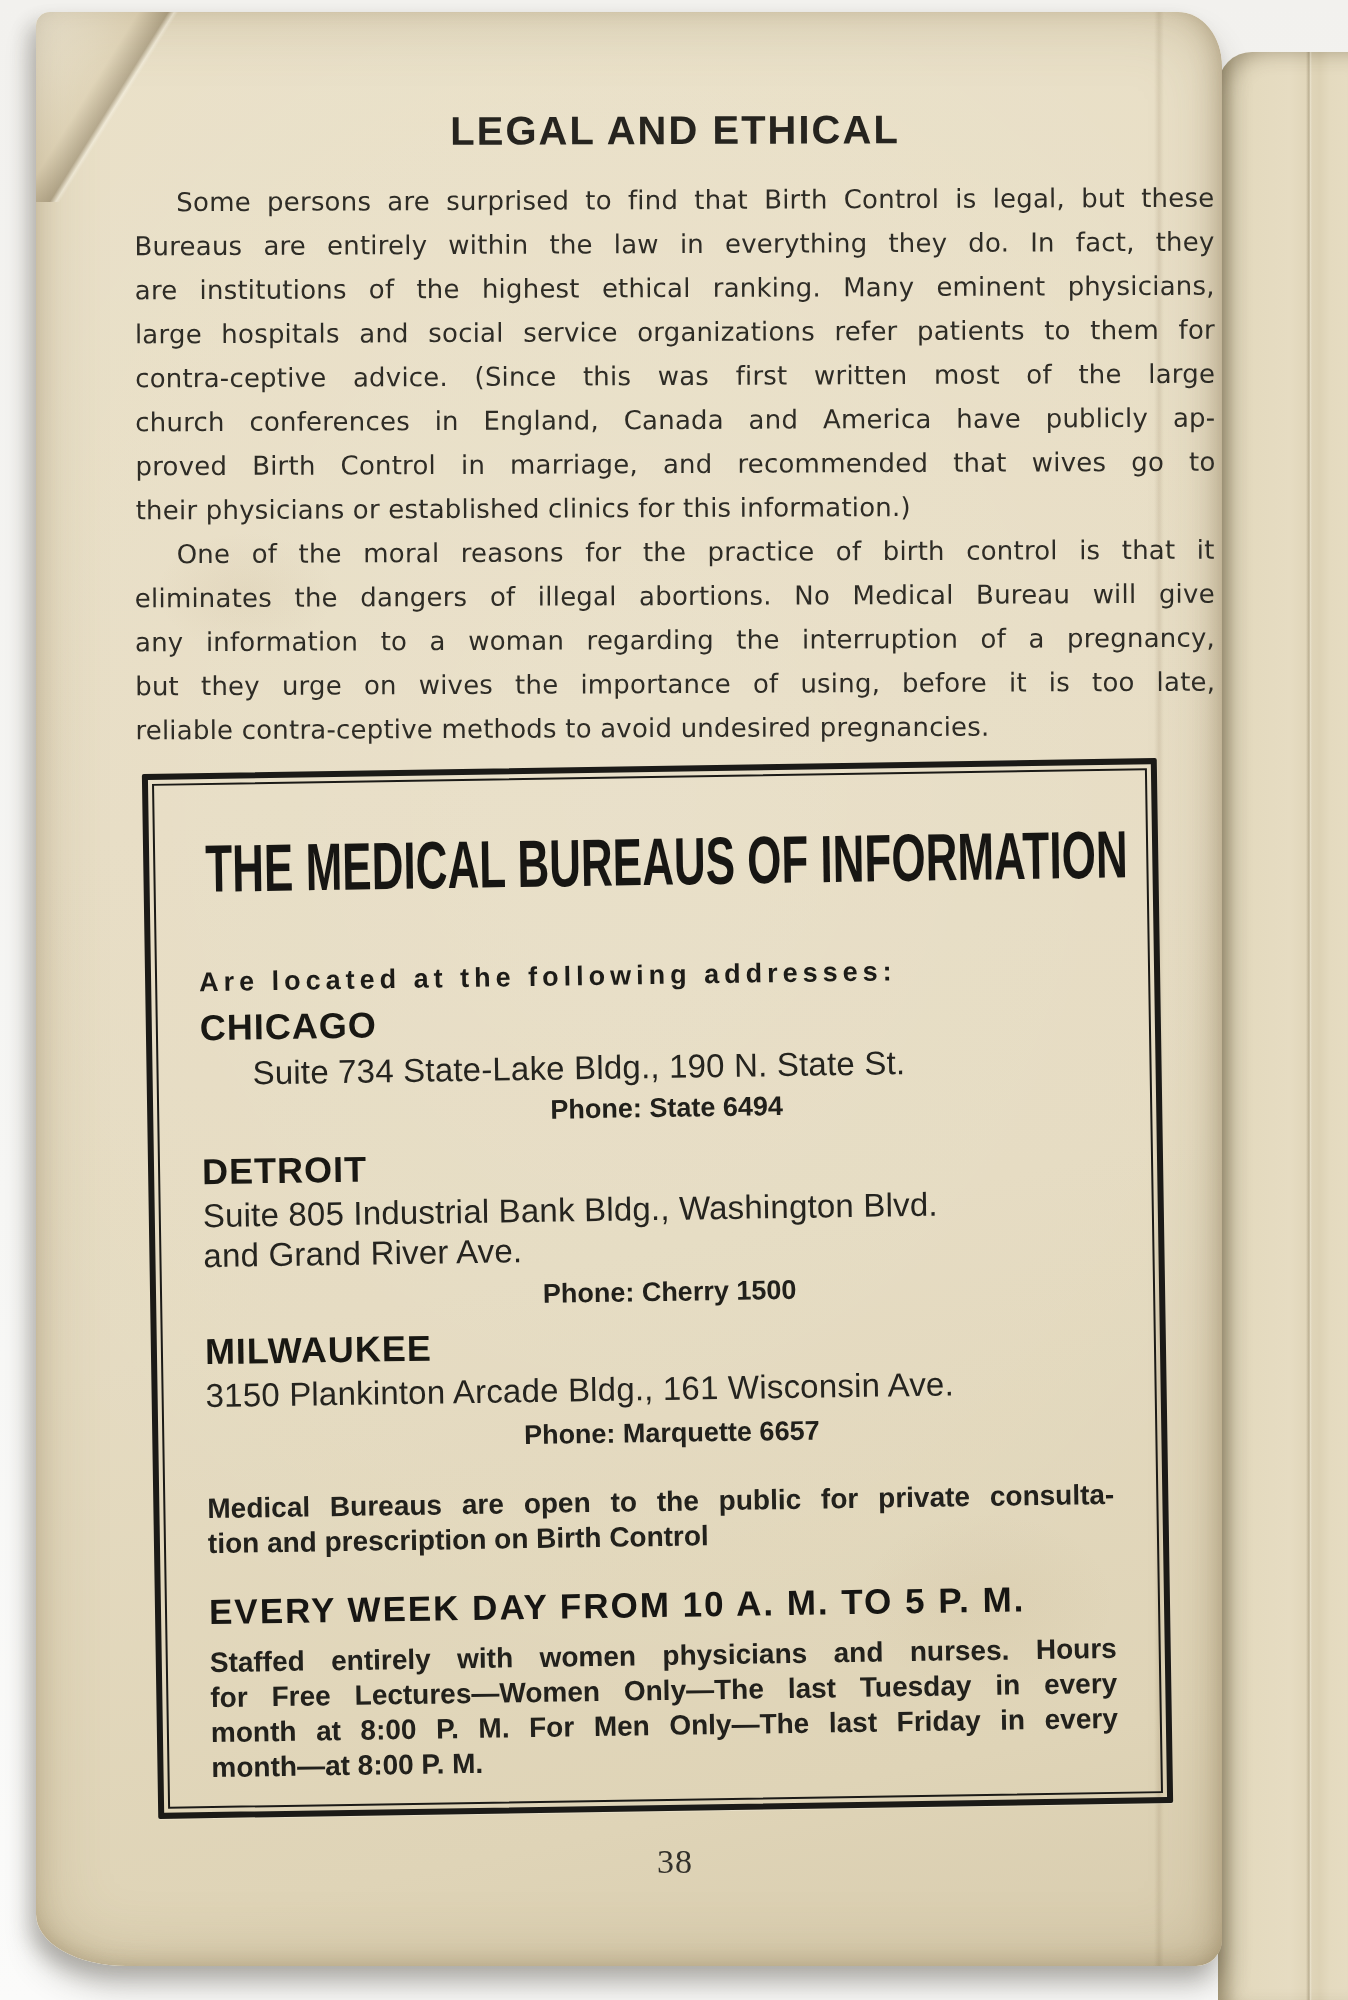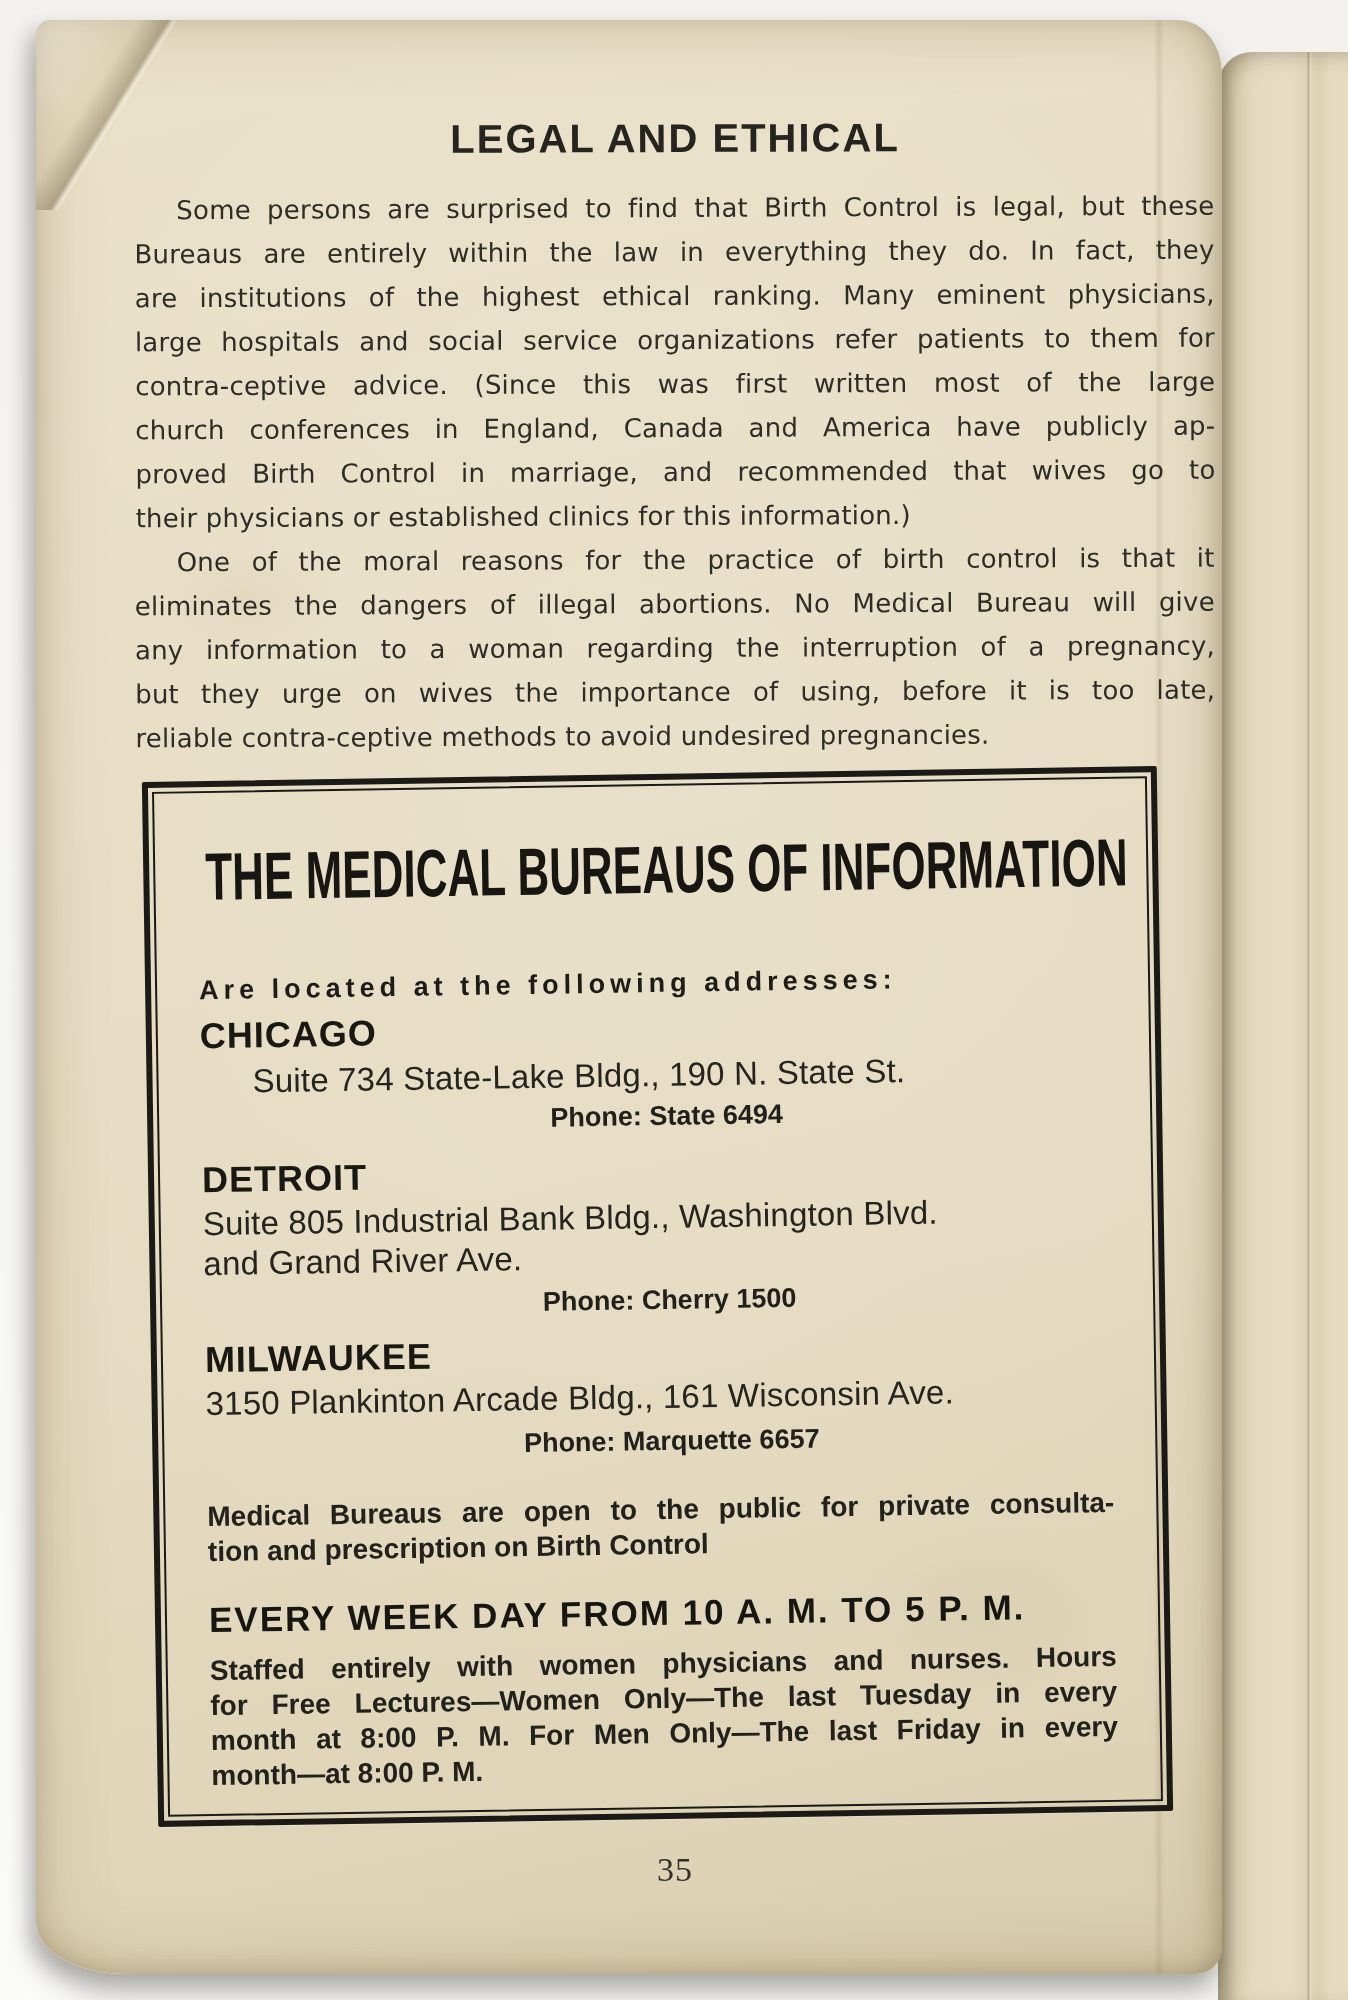--- a/index.html
+++ b/index.html
@@ -18,21 +18,21 @@
     border-top-left-radius:34px;
     box-shadow:inset 16px 6px 22px -8px rgba(74,60,34,.45);
   }
   #next-page .crease{
     position:absolute;top:0;left:88px;width:6px;height:100%;
     background:linear-gradient(90deg,rgba(90,75,45,0) 0%,rgba(90,75,45,.28) 50%,rgba(255,255,250,.25) 75%,rgba(90,75,45,0) 100%);
   }
 
   
   #page{
-    position:absolute;left:36px;top:20px;width:1186px;height:1954px;
+    position:absolute;left:36px;top:12px;width:1186px;height:1954px;
     background:
       radial-gradient(120% 90% at 50% 40%, rgba(255,255,255,.10) 0%, rgba(0,0,0,0) 55%),
       linear-gradient(168deg,#eae1c9 0%,#e7ddc4 38%,#e5dbc1 62%,#dfd4b7 88%,#d8ccae 100%);
     border-radius:14px 44px 26px 90px / 14px 54px 26px 52px;
     box-shadow:
       inset 0 0 70px rgba(122,100,58,.28),
       inset -14px 0 26px -12px rgba(100,80,45,.35),
       inset 10px -8px 26px -12px rgba(100,80,45,.25),
       -8px 10px 18px rgba(60,55,45,.22),
       0 22px 30px rgba(60,55,45,.25);
@@ -216,17 +216,17 @@
           <div id="staff-note">
             <div class="ln">Staffed entirely with women physicians and nurses. Hours</div>
             <div class="ln">for Free Lectures—Women Only—The last Tuesday in every</div>
             <div class="ln">month at 8:00 P. M.  For Men Only—The last Friday in every</div>
             <div class="ln last">month—at 8:00 P. M.</div>
           </div>
 
         </div>
       </div>
 
-      <div id="page-number">35</div>
+      <div id="page-number">38</div>
 
     </div>
   </div>
 </div>
 
 </body></html>

